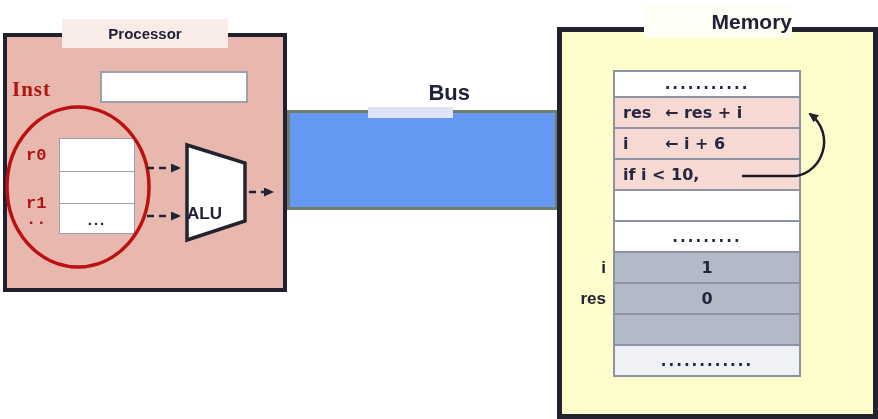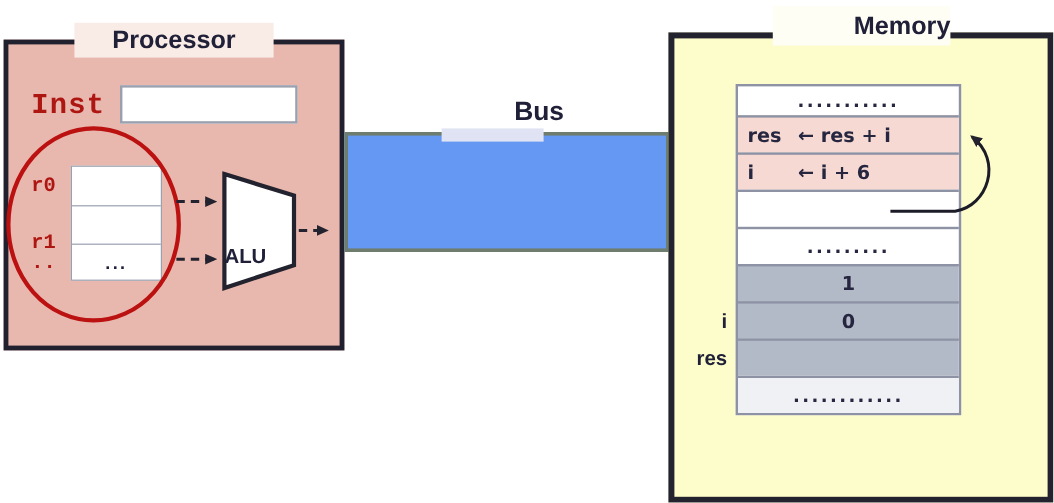--- a/index.html
+++ b/index.html
@@ -4,22 +4,22 @@
 <style>
   html,body{margin:0;padding:0;background:#ffffff;}
   #canvas{
     position:relative;width:878px;height:419px;background:#ffffff;overflow:hidden;
     font-family:"Liberation Sans", sans-serif;color:var(--title-text);
   }
   .abs{position:absolute;box-sizing:border-box;}
 
   
   .proc-box{left:3px;top:33px;width:284px;height:259px;background:var(--processor-fill);border:4px solid var(--processor-border);}
-  .proc-strip{left:62px;top:19px;width:166px;height:29px;background:#f9ece7;text-align:center;line-height:29px;font-size:21px;font-weight:bold;color:var(--title-text);}
-  .inst-label{left:26px;top:75px;width:70px;height:28px;line-height:28px;font-family:Liberation Mono, monospace;font-weight:bold;font-size:24px;color:var(--red-text);letter-spacing:1px;}
+  .proc-strip{left:62px;top:19px;width:166px;height:29px;background:#f9ece7;text-align:center;line-height:29px;font-size:15px;font-weight:bold;color:var(--title-text);}
+  .inst-label{left:12px;top:75px;width:70px;height:28px;line-height:28px;font-family:Liberation Serif, serif;font-weight:bold;font-size:21px;color:var(--red-text);letter-spacing:1px;}
   .inst-box{left:100px;top:71px;width:148px;height:32px;background:#ffffff;border:2px solid var(--box-border);}
   .regfile{left:59px;top:138px;width:76px;height:96px;background:#ffffff;border:1.5px solid var(--box-border);}
   .regrow{box-sizing:border-box;height:32px;display:flex;align-items:center;justify-content:center;
     font-weight:bold;color:var(--title-text);font-size:15px;letter-spacing:2px;}
   .regrow + .regrow{border-top:1.5px solid var(--box-border);}
   .reglabel{left:26px;width:40px;height:28px;line-height:28px;font-family:"Liberation Mono", monospace;font-weight:bold;font-size:17px;color:var(--red-text);}
   .alu-text{left:187px;top:178px;width:58px;text-align:left;font-size:17px;font-weight:bold;color:var(--title-text);margin-top:26px;}
 
   
   .bus-rect{left:287px;top:110px;width:271px;height:100px;background:var(--bus-fill);border:3px solid var(--bus-border);}
@@ -76,20 +76,21 @@
   <div class="abs mem-table">
     <div class="mrow center dots">...........</div>
     <div class="mrow pink code">
       <span class="var">res</span>
       <span>← res + i</span>
     </div>
     <div class="mrow pink code">
       <span class="var">i</span>
       <span>← i + 6</span>
     </div>
+    <div class="mrow pink code">if i &lt; 10,</div>
     <div class="mrow"></div>
     <div class="mrow center dots">.........</div>
     <div class="mrow gray center">1</div>
     <div class="mrow gray center">0</div>
     <div class="mrow gray"></div>
     <div class="mrow light center dots">............</div>
   </div>
   <div class="abs side-label side-i">i</div>
   <div class="abs side-label side-res">res</div>
 

